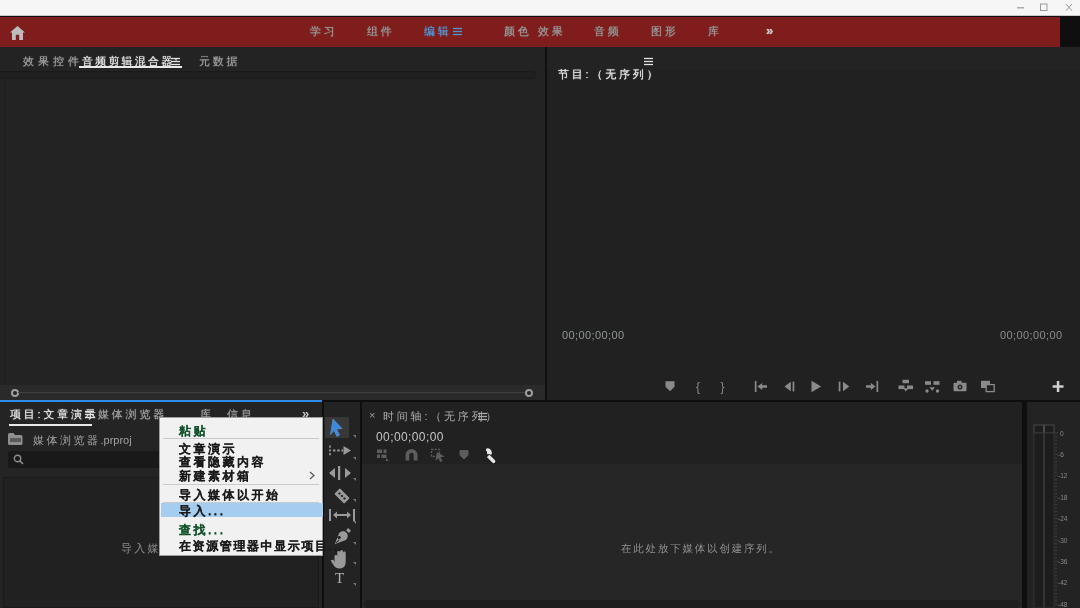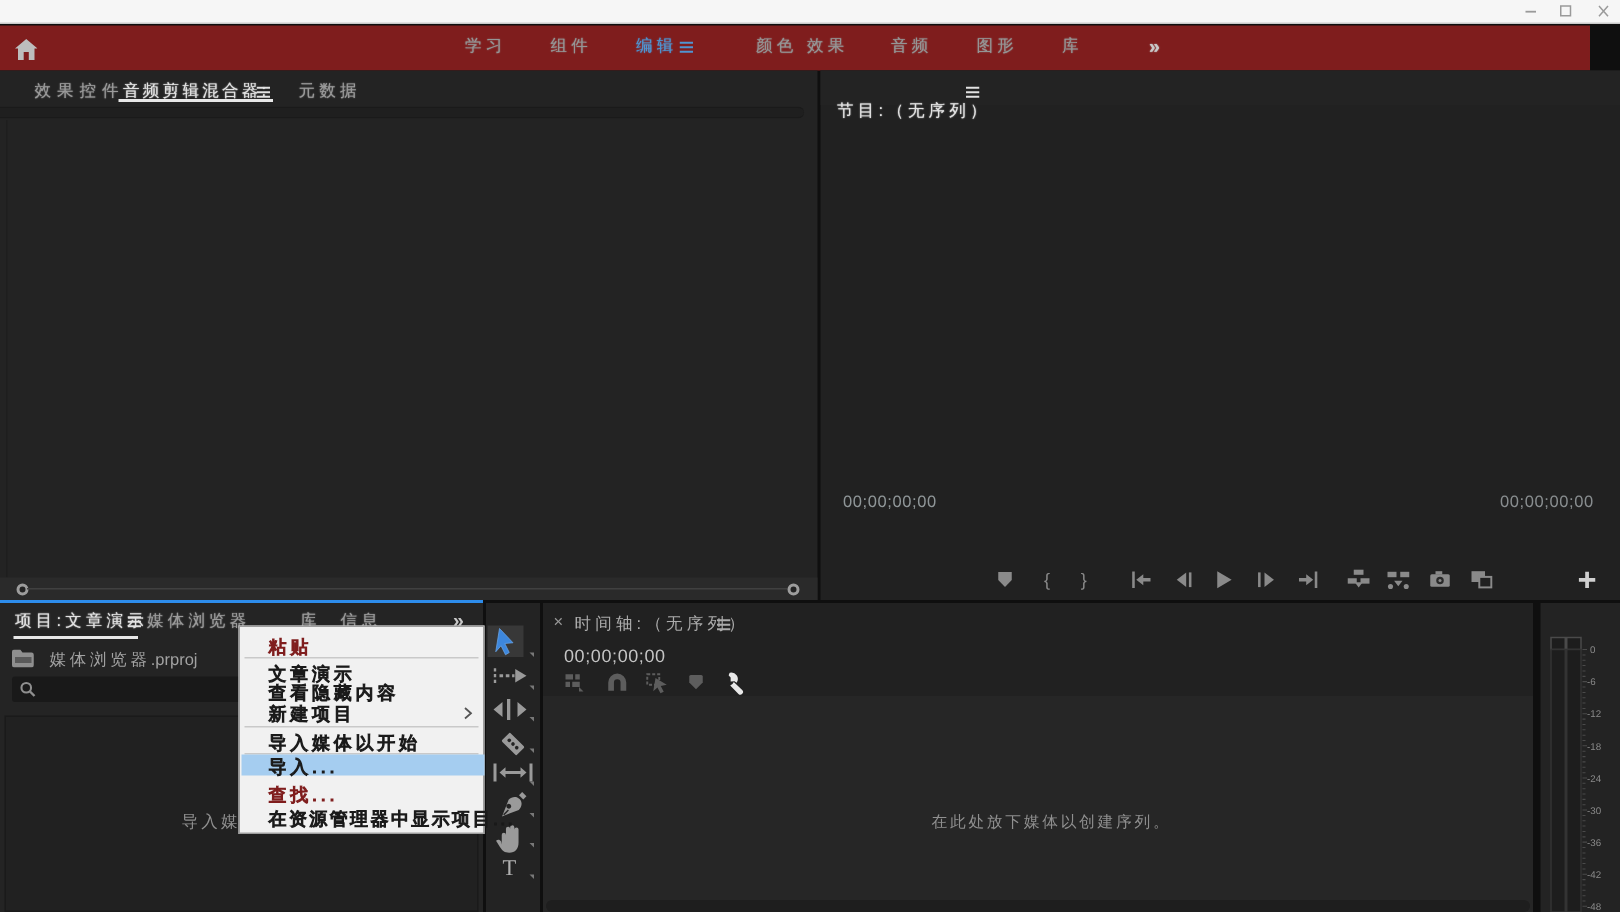--- a/index.html
+++ b/index.html
@@ -21,21 +21,21 @@
 .tabactive{color:#e2e2e2}
 
 #project{left:0;top:402px;width:322px;height:206px;background:#242424}
 #tools{left:324px;top:402px;width:36px;height:206px;background:#232323}
 #timeline{left:362px;top:402px;width:660px;height:206px;background:#262626}
 #meters{left:1027px;top:402px;width:53px;height:206px;background:#232323}
 
 #ctxmenu{left:159px;top:417px;width:164px;height:139px;background:#f1f1f1;border:1px solid #9e9e9e;z-index:50}
 .mi{left:1px;width:160px;height:13px;font-size:12px;color:#1a1a1a}
 .mi span{position:absolute;left:18px;top:1px;letter-spacing:2.5px}
-.midis{color:#7f1d1d}
+.midis{color:#14532d}
 .msep{left:3px;width:156px;height:1px;background:#c9c9c9}
 </style></head><body>
 <div id="root">
 <div class="abs" id="titlebar">
 <svg class="abs" style="left:1012px;top:0" width="66" height="16" viewBox="0 0 66 16">
 <rect x="5" y="7.2" width="7" height="1.2" fill="#9a9a9a"></rect>
 <rect x="28.5" y="4" width="6.5" height="6.5" fill="none" stroke="#9a9a9a" stroke-width="1"></rect>
 <path d="M54 4 L60 10.8 M60 4 L54 10.8" stroke="#9a9a9a" stroke-width="1"></path>
 </svg>
 </div>
@@ -263,21 +263,21 @@
         <span>粘贴</span>
       </span>
 <div class="abs msep" style="top:20px"></div>
 <span class="abs mi txt" style="top:24px">
         <span>文章演示</span>
       </span>
 <span class="abs mi txt" style="top:37px">
         <span>查看隐藏内容</span>
       </span>
 <span class="abs mi txt" style="top:51px">
-        <span>新建项目</span>
+        <span>新建素材箱</span>
         <svg style="position:absolute;left:148px;top:2px" width="6" height="9" viewBox="0 0 6 9">
           <path d="M1 1 l4 3.5 -4 3.5" fill="none" stroke="#555" stroke-width="1.2"></path>
         </svg>
       </span>
 <div class="abs msep" style="top:66px"></div>
 <span class="abs mi txt" style="top:70px">
         <span>导入媒体以开始</span>
       </span>
 <div class="abs msep" style="top:84px"></div>
 <div class="abs" style="left:1px;top:85px;width:162px;height:14px;background:#a5cdf0"></div>

